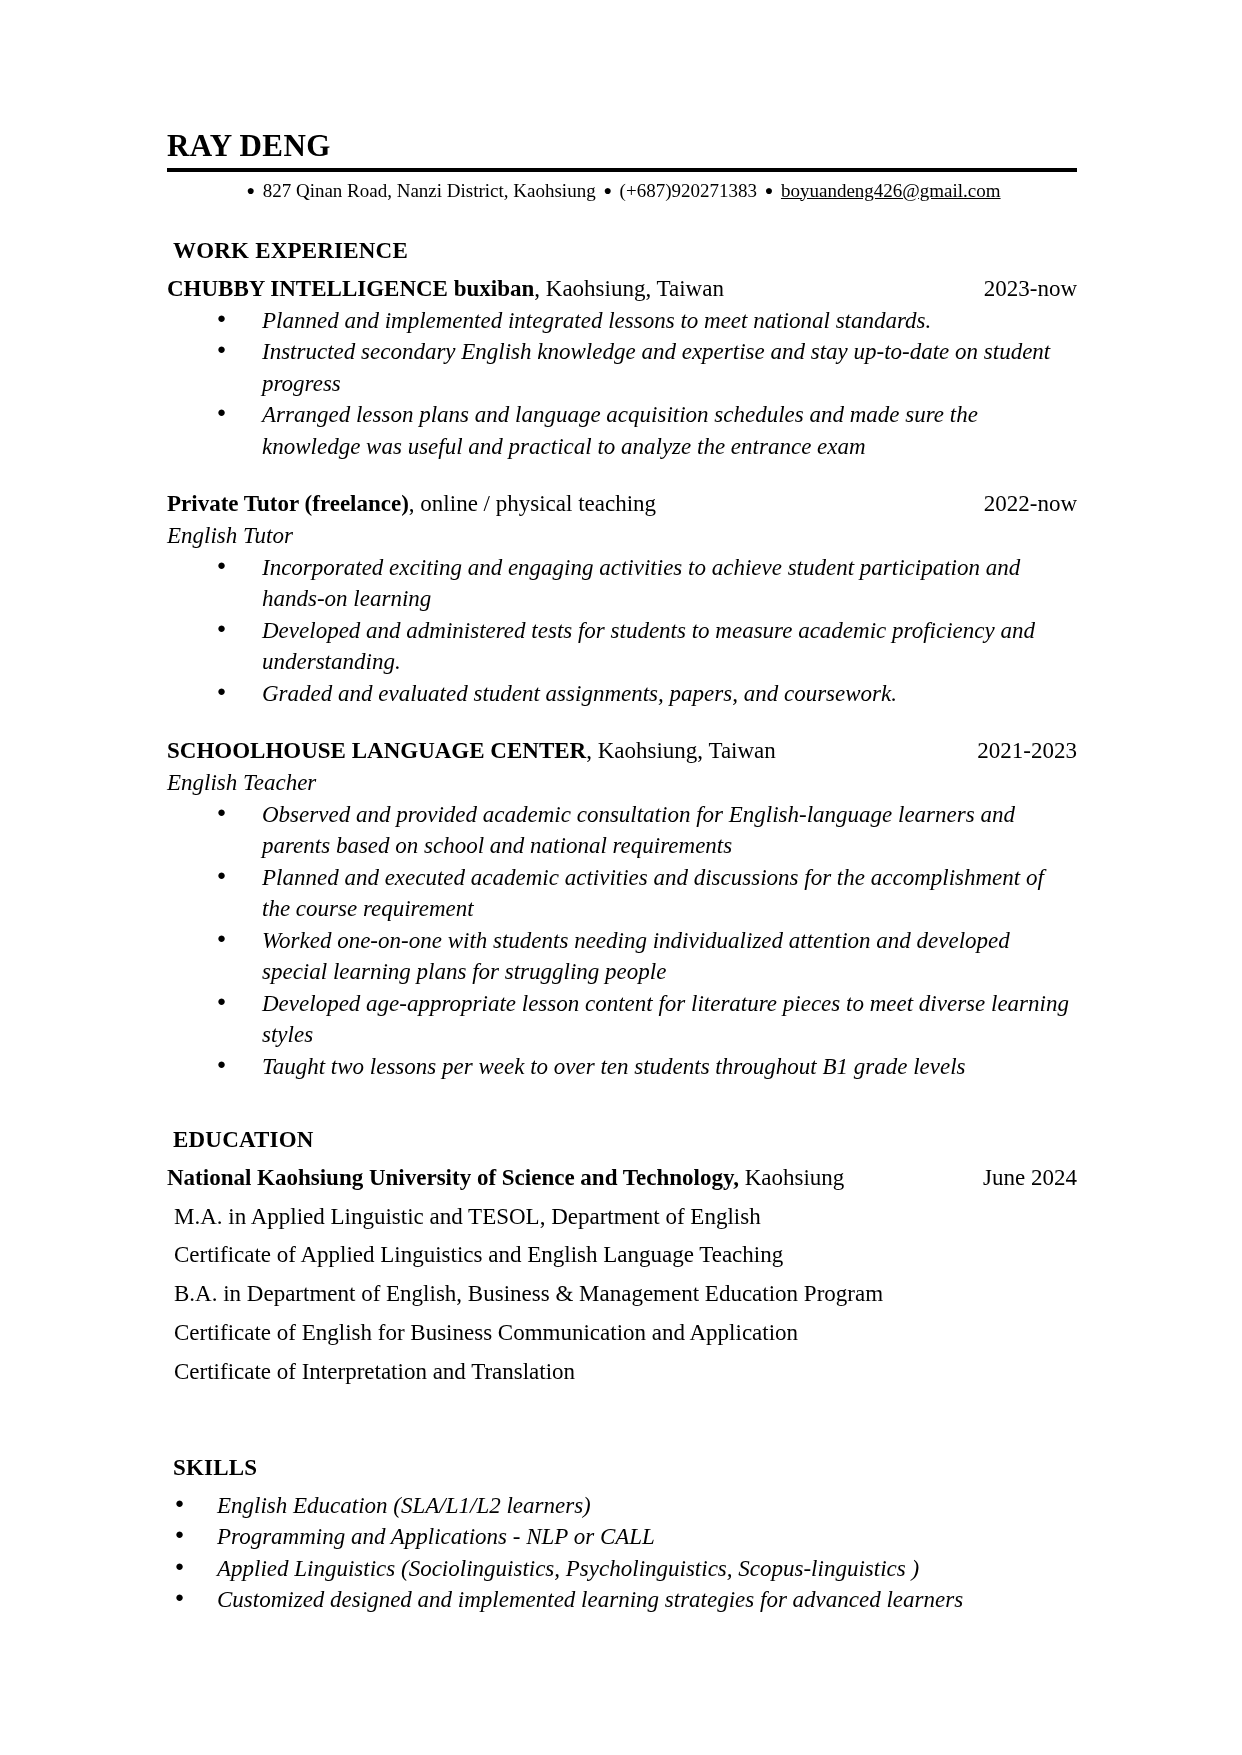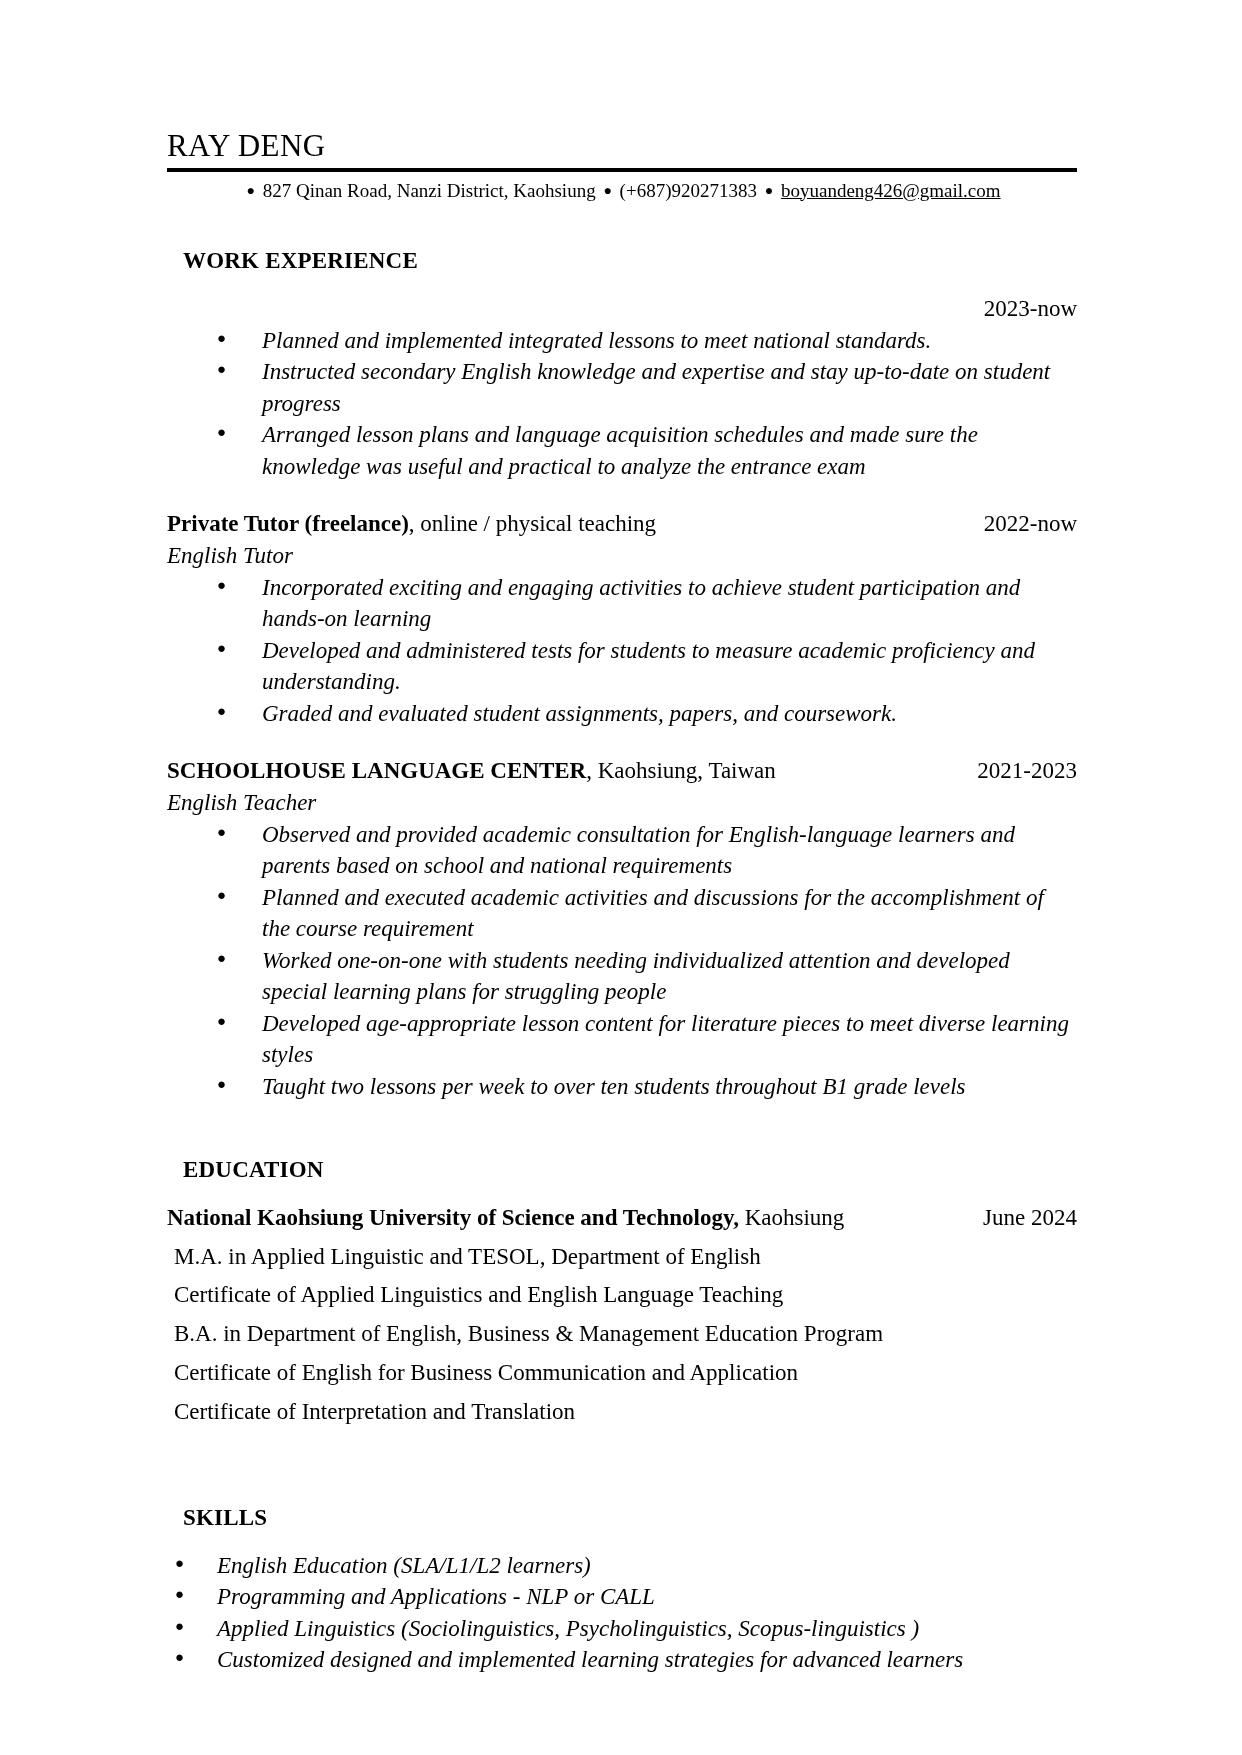--- a/index.html
+++ b/index.html
@@ -19,21 +19,21 @@
     position: relative;
     width: 1242px;
     height: 1755px;
     box-sizing: border-box;
     padding: 130px 165px 0 167px;
   }
 
   
   .name {
     font-size: 31px;
-    font-weight: normal;
+    font-weight: bold;
     letter-spacing: 0.4px;
     line-height: 1.05;
     margin: 0;
     padding: 0 0 2px 0;
   }
   .rule {
     border: none;
     border-top: 4px solid #000;
     margin: 3px 0 0 0;
     height: 0;
@@ -53,21 +53,21 @@
     padding: 0 3px;
   }
   .contact .email {
     text-decoration: underline;
   }
 
   
   .section-title {
     font-size: 23px;
     font-weight: bold;
-    margin: 16px;
+    margin: 6px;
     padding: 0;
     line-height: 1.38;
     letter-spacing: 0.2px;
   }
 
   .entry {
     margin: 0;
     padding: 0;
   }
   .entry-head {
@@ -149,20 +149,21 @@
     <span class="sep">●</span>
     <span class="email">boyuandeng426@gmail.com</span>
   </p>
 
   <div class="gap-md"></div>
 
   <h2 class="section-title">WORK EXPERIENCE</h2>
 
   <div class="entry">
     <div class="entry-head">
+      <span><span class="entry-org">CHUBBY INTELLIGENCE buxiban</span><span class="entry-place">, Kaohsiung, Taiwan</span></span>
       <span class="entry-date">2023-now</span>
     </div>
     <ul class="bullets">
       <li>Planned and implemented integrated lessons to meet national standards.</li>
       <li>Instructed secondary English knowledge and expertise and stay up-to-date on student progress</li>
       <li>Arranged lesson plans and language acquisition schedules and made sure the knowledge was useful and practical to analyze the entrance exam</li>
     </ul>
   </div>
 
   <div class="gap-md"></div>

